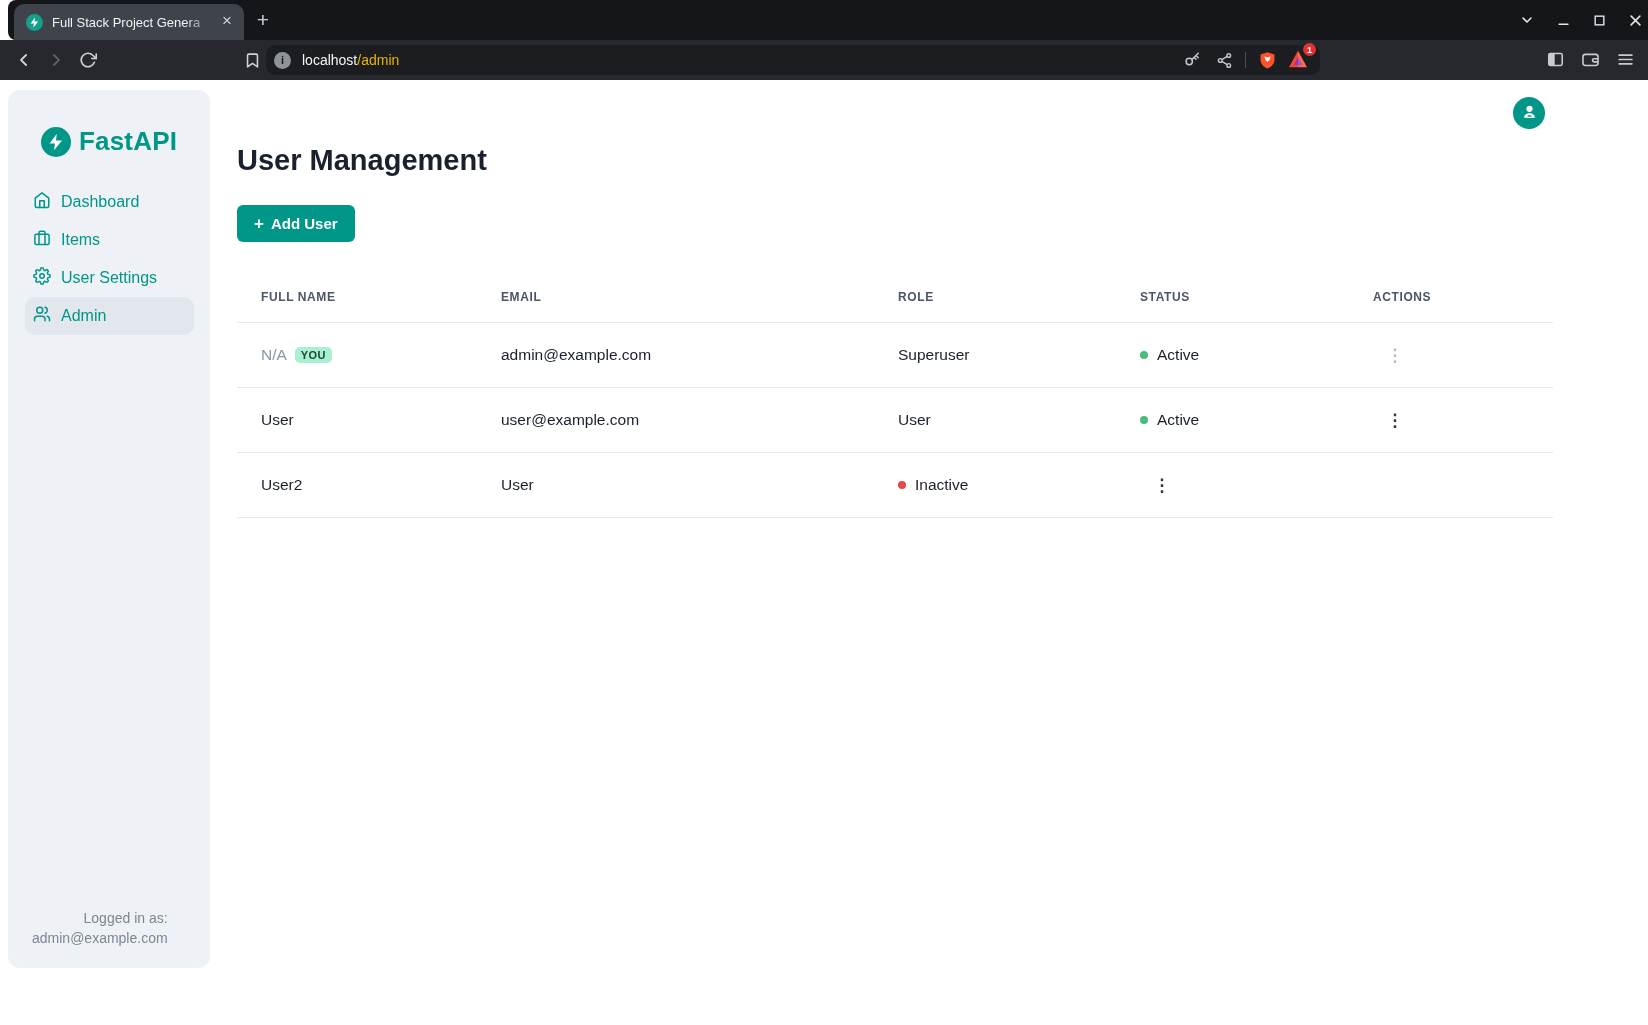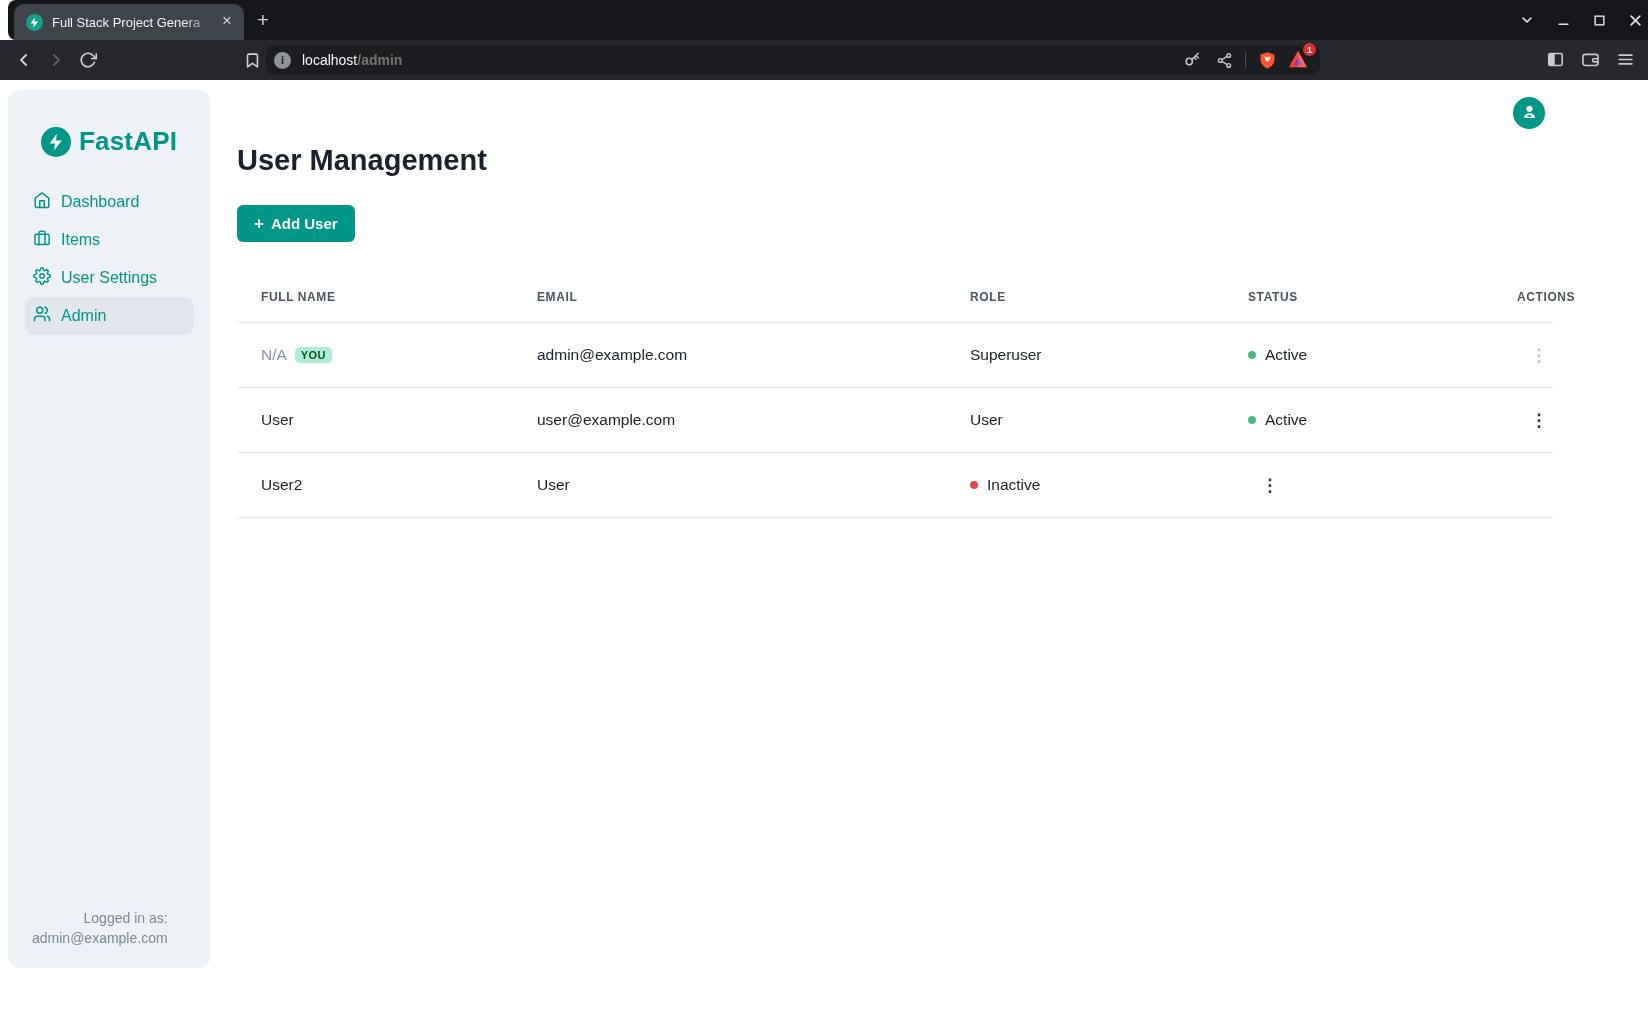--- a/index.html
+++ b/index.html
@@ -19,21 +19,21 @@
 
   .toolbar { position:absolute; left:0; top:40px; width:1648px; height:40px; background:#26282d; }
   .navbtn { position:absolute; top:48px; width:24px; height:24px; color:#cfd2d6; display:flex; align-items:center; justify-content:center; cursor:pointer; }
   .navbtn.dim { color:#5c6167; }
   .bookmark-btn { position:absolute; left:240px; top:48px; width:24px; height:24px; color:#cfd2d6; display:flex; align-items:center; justify-content:center; cursor:pointer; }
   .urlbar { position:absolute; left:266px; top:45px; width:1054px; height:30px; background:#1b1d21; border-radius:9px;
             display:flex; align-items:center; padding:0 10px 0 8px; }
   .siteinfo { width:17px; height:17px; border-radius:50%; background:#8e9398; color:#1b1d21; font-size:11px; font-weight:bold;
               display:flex; align-items:center; justify-content:center; cursor:pointer; flex:none; }
   .url-host { color:#f3f5f7; font-size:14px; margin-left:11px; }
-  .url-path { color:#737373; font-size:14px;font-weight:bold; }
+  .url-path { color:#eab308; font-size:14px; }
   .urlbar-right { margin-left:auto; display:flex; align-items:center; gap:11px; }
   .urlicon { width:20px; height:20px; color:#c3c7cc; display:flex; align-items:center; justify-content:center; cursor:pointer; }
   .urldivider { width:1px; height:16px; background:#4a4e54; }
   .rewards-wrap { position:relative; width:22px; height:20px; cursor:pointer; }
   .rewards-badge { position:absolute; right:-6px; top:-7px; min-width:13px; height:13px; border-radius:7px; background:#e13232;
                    color:#fff; font-size:9px; font-weight:bold; display:flex; align-items:center; justify-content:center; padding:0 3px; }
   .toolbar-right { position:absolute; right:12px; top:48px; display:flex; gap:13px; }
   .toolbar-right .tbtn { width:22px; height:22px; color:#c8ccd0; display:flex; align-items:center; justify-content:center; cursor:pointer; }
 
   
@@ -53,21 +53,21 @@
   .avatar-btn { position:absolute; left:1513px; top:17px; width:32px; height:32px; border-radius:50%;
                 background:#009688; display:flex; align-items:center; justify-content:center; cursor:pointer; }
 
   .main { position:absolute; left:237px; top:0; width:1316px; }
   .page-title { margin-top:64px; font-size:29px; font-weight:bold; color:#1a202c; }
   .add-user-btn { margin-top:28px; height:37px; padding:0 17px; background:#009688; color:#fff; border:none; border-radius:6px;
                   font-size:15px; font-weight:bold; display:inline-flex; align-items:center; gap:7px; cursor:pointer; font-family:inherit; }
   .add-user-btn .plus { font-size:17px; font-weight:bold; }
 
   .table { margin-top:29px; width:1316px; }
-  .trow { display:grid; grid-template-columns:240px 397px 242px 233px 1fr; align-items:center;gap:36px; }
+  .trow { display:grid; grid-template-columns:240px 397px 242px 233px 1fr; align-items:center; }
   .thead { height:52px; border-bottom:1px solid #e2e8f0; }
   .th { font-size:12px; font-weight:bold; letter-spacing:.6px; color:#4a5568; padding-left:24px; text-transform:uppercase; }
   .tr { height:65px; border-bottom:1px solid #e2e8f0; }
   .td { font-size:15.5px; color:#1a202c; padding-left:24px; display:flex; align-items:center; }
   .na-text { color:#8a94a6; }
   .you-badge { margin-left:8px; background:#a9efd2; color:#1c4532; font-size:11px; font-weight:bold;
                letter-spacing:.4px; padding:2px 6px; border-radius:5px; }
   .status-dot { width:8px; height:8px; border-radius:50%; margin-right:9px; flex:none; }
   .kebab { margin-left:8px; width:28px; height:28px; border:none; background:transparent; color:#2d3748; font-size:17px;
            font-weight:bold; cursor:pointer; display:flex; align-items:center; justify-content:center; font-family:inherit; }

